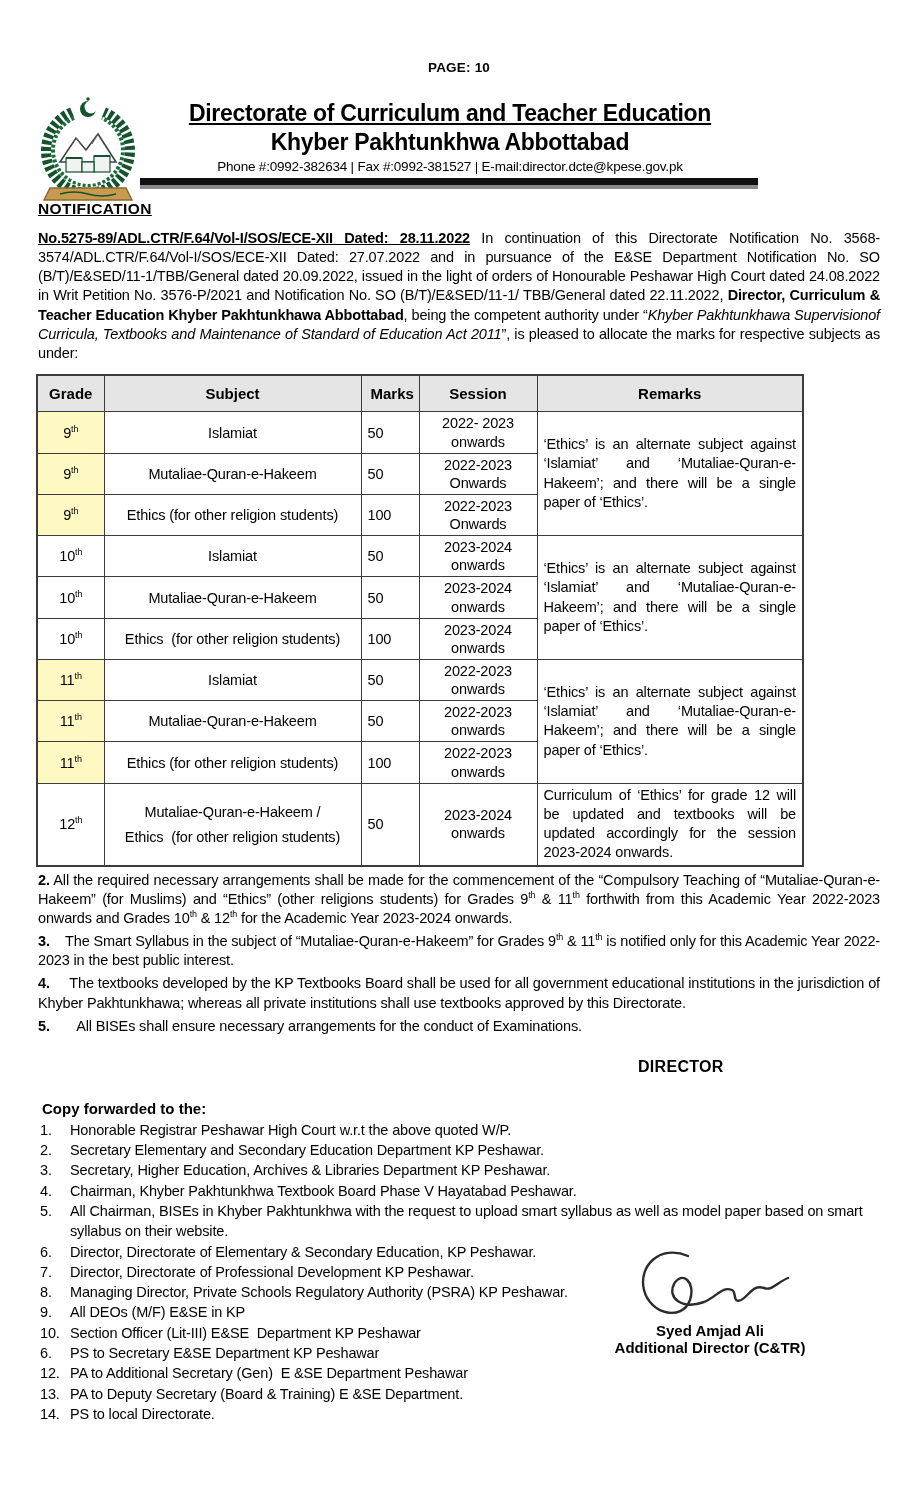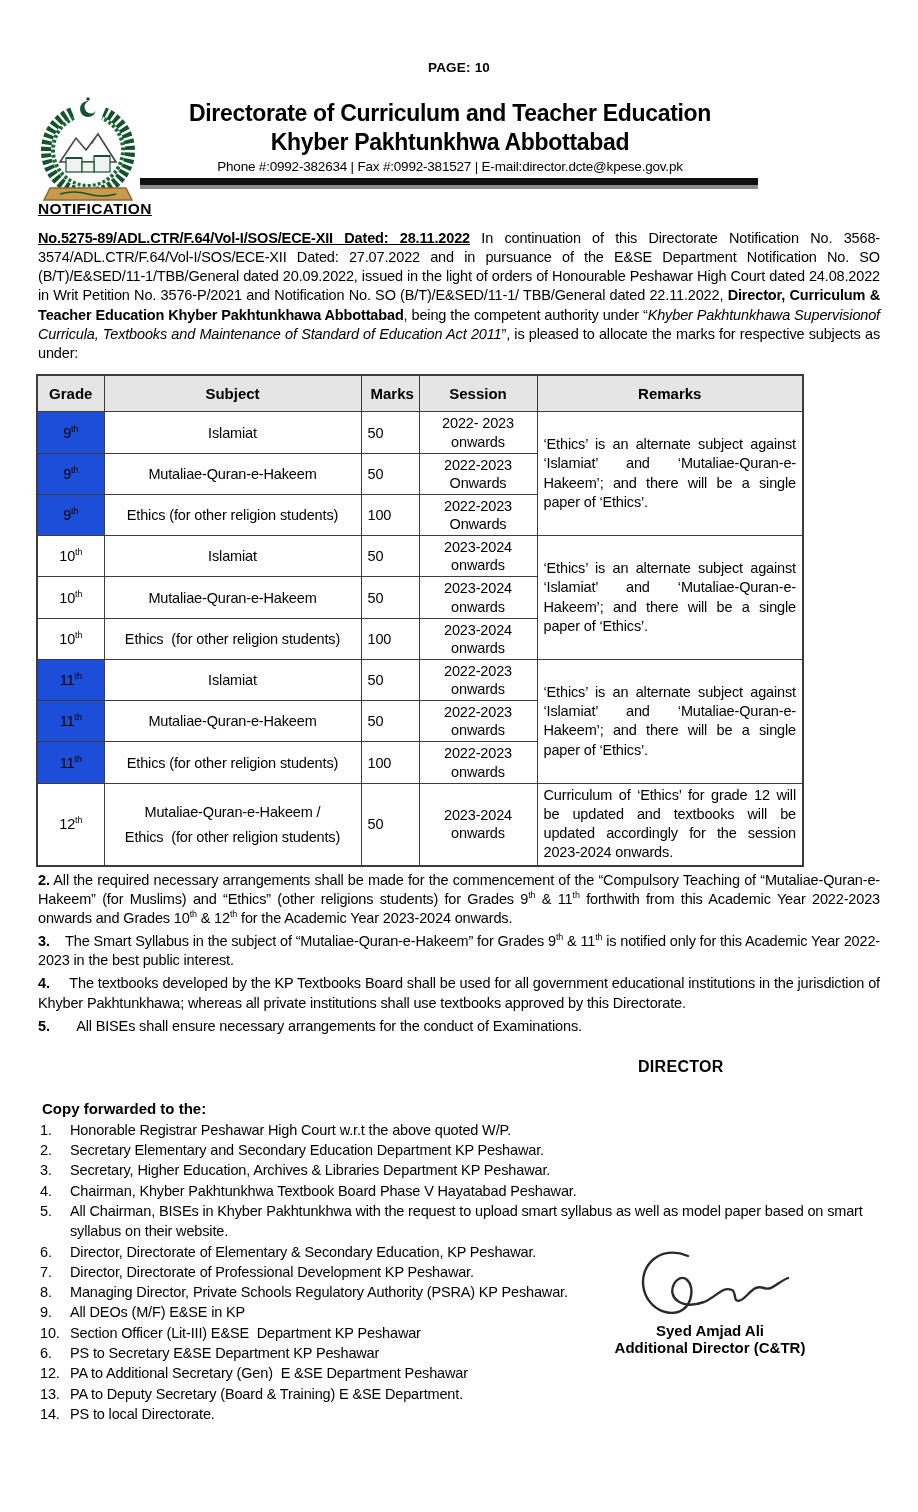--- a/index.html
+++ b/index.html
@@ -6,37 +6,37 @@
   body{width:918px;height:1512px;background:#ffffff;font-family:"Liberation Sans",sans-serif;color:#000;}
   .page{position:relative;width:918px;height:1512px;background:#fff;overflow:hidden;border-radius:22px;}
   .b{font-weight:bold;}
   .i{font-style:italic;}
   .u{text-decoration:underline;}
   sup{font-size:62%;vertical-align:super;line-height:0;}
   .page-label{position:absolute;top:60px;left:0;right:0;text-align:center;font-weight:bold;font-size:13.5px;letter-spacing:.2px;}
   .header{position:absolute;top:94px;left:0;width:100%;}
   .logo{position:absolute;left:36px;top:2px;}
   .header-center{margin-left:140px;width:620px;text-align:center;}
-  .title1{font-size:23px;font-weight:bold;letter-spacing:-.3px;margin-top:6px;}
+  .title1{font-size:23px;font-weight:bold;letter-spacing:-.3px;margin-top:6px;text-decoration:underline;}
   .title2{font-size:23px;font-weight:bold;letter-spacing:-.3px;margin-top:2px;}
   .contact{font-size:13.5px;margin-top:3px;letter-spacing:-.2px;}
   .rule{margin-left:140px;width:618px;height:7px;background:#101010;border-bottom:4px solid #8a8a8a;margin-top:4px;}
   .doc{position:absolute;top:200px;left:38px;width:842px;}
   .notif-head{font-weight:bold;text-decoration:underline;font-size:15.5px;letter-spacing:.4px;}
   .para{font-size:14.5px;line-height:1.32;letter-spacing:-.15px;text-align:justify;white-space:pre-wrap;}
   .para1{margin-top:11px;}
   .numbered{margin-top:4px;}
   table.marks{margin-top:11px;margin-left:-2px;border-collapse:collapse;table-layout:fixed;width:766px;border:2px solid #3c3c3c;}
   table.marks th,table.marks td{border:1px solid #3c3c3c;overflow:hidden;}
   table.marks th{background:#e5e5e5;font-weight:bold;font-size:15px;height:23px;padding:1px 9px;}
   table.marks td{font-size:14.5px;padding:2px 6px;letter-spacing:-.15px;}
   table.marks tr{height:37px;}
   table.marks tr.tall{height:72px;}
   td.grade{text-align:center;}
-  td.grade.shade{background:#1d4ed8;}
+  td.grade.shade{background:#fef9c3;}
   td.subject{text-align:center;padding-left:10px;white-space:pre-wrap;}
   .subject-line + .subject-line{margin-top:9px;}
   td.marksc{text-align:left;}
   td.session{text-align:center;line-height:1.25;}
   td.remark{text-align:justify;padding:4px 9px;vertical-align:middle;line-height:1.33;}
   .director{margin-top:22px;margin-left:600px;font-weight:bold;font-size:16px;letter-spacing:.3px;}
   .copy-head{margin-top:24px;margin-left:4px;font-weight:bold;font-size:15px;}
   .copy-list{margin-top:3px;font-size:14.5px;line-height:1.4;letter-spacing:-.15px;}
   .copy-item{display:flex;}
   .copy-item .num{flex:0 0 30px;padding-left:2px;}

